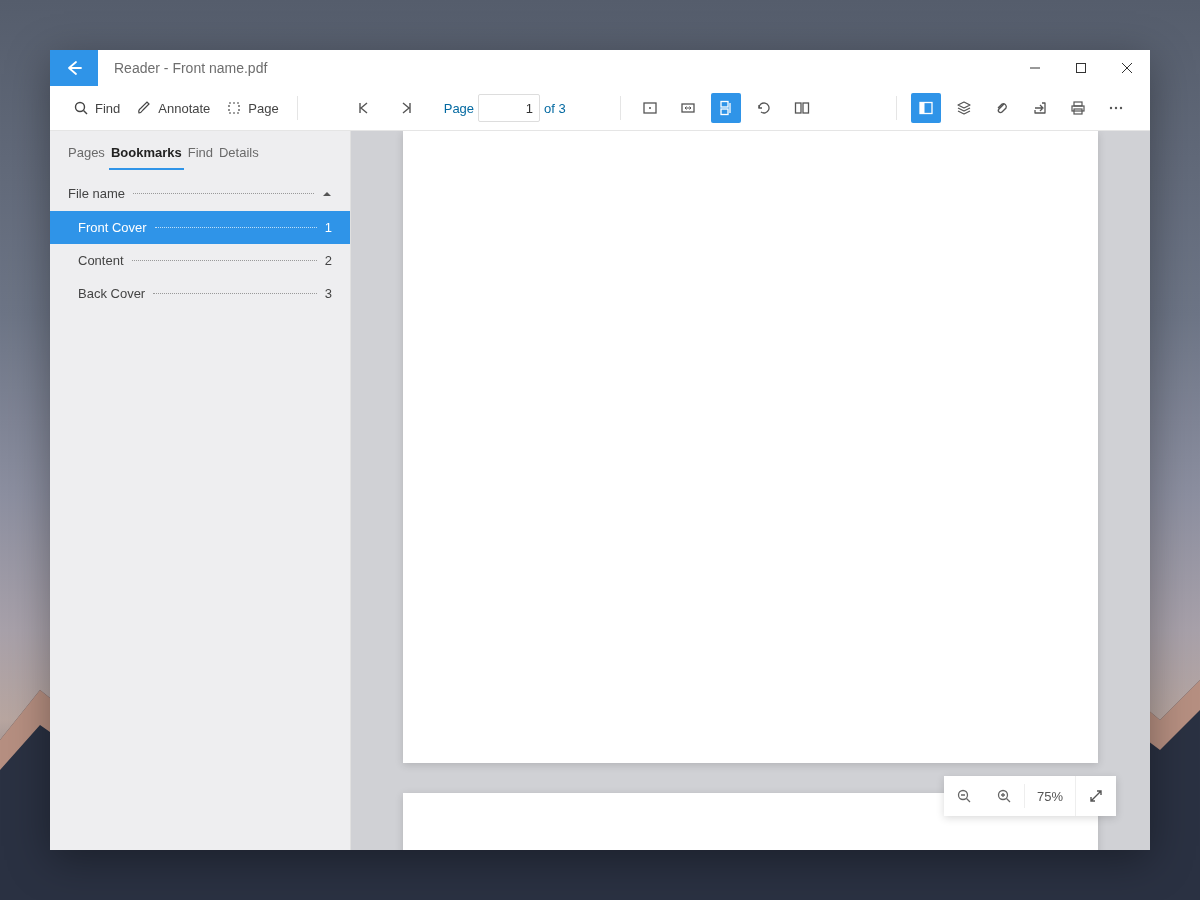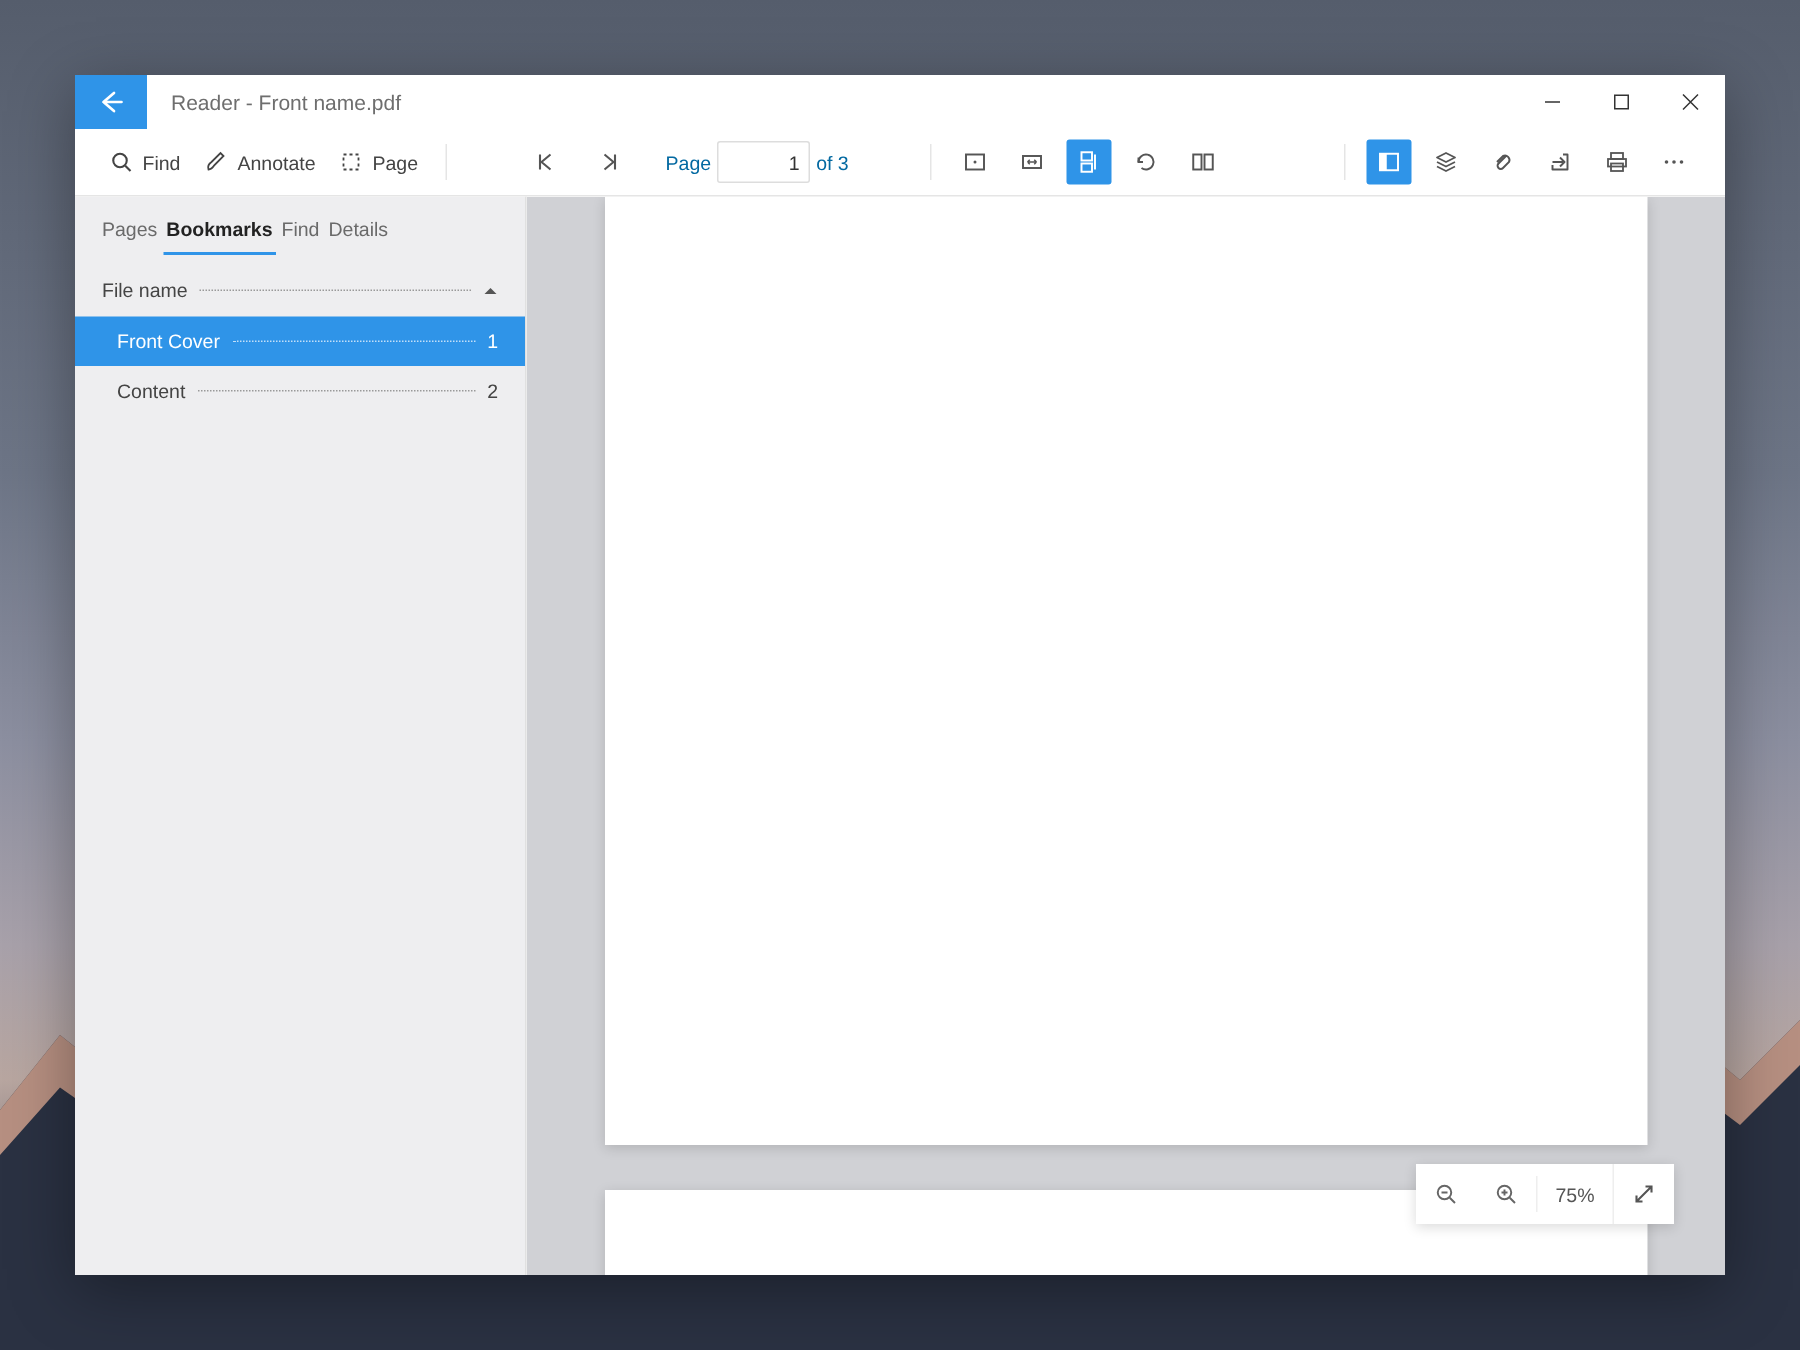--- a/index.html
+++ b/index.html
@@ -221,20 +221,25 @@
 <div class="bkitem sel">
 <span>Front Cover</span>
 <span class="dots"></span>
 <span>1</span>
 </div>
 <div class="bkitem">
 <span>Content</span>
 <span class="dots"></span>
 <span>2</span>
 </div>
+<div class="bkitem">
+<span>Back Cover</span>
+<span class="dots"></span>
+<span>3</span>
+</div>
 </div>
 </div>
 
 <div class="viewer">
 <div class="page first"></div>
 <div class="page"></div>
 </div>
 </div>
 
 <div class="zoomctrl">

